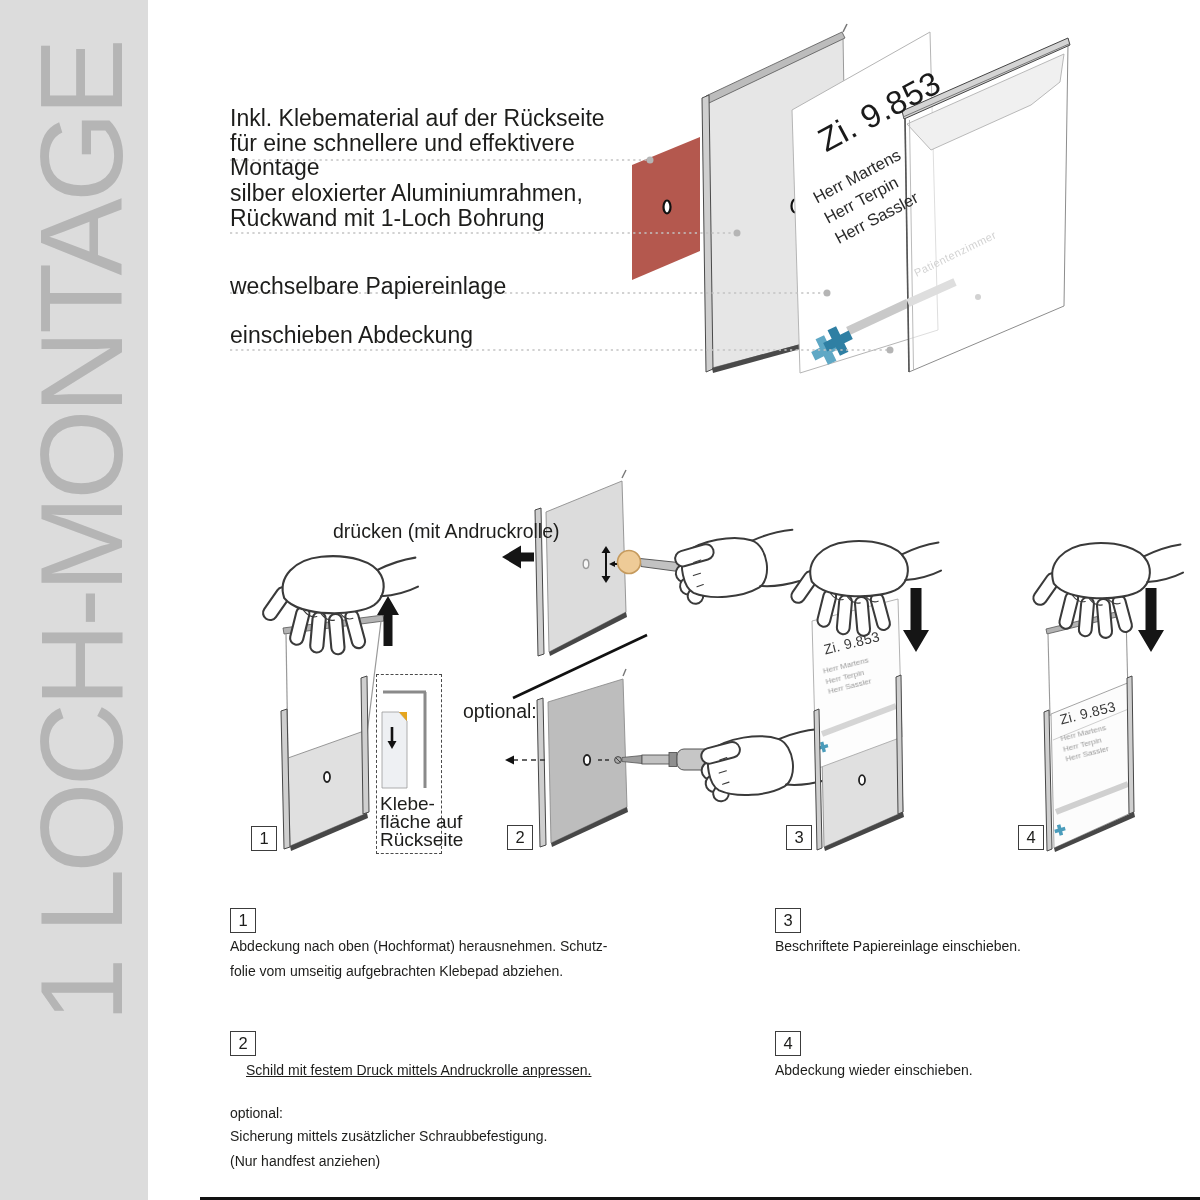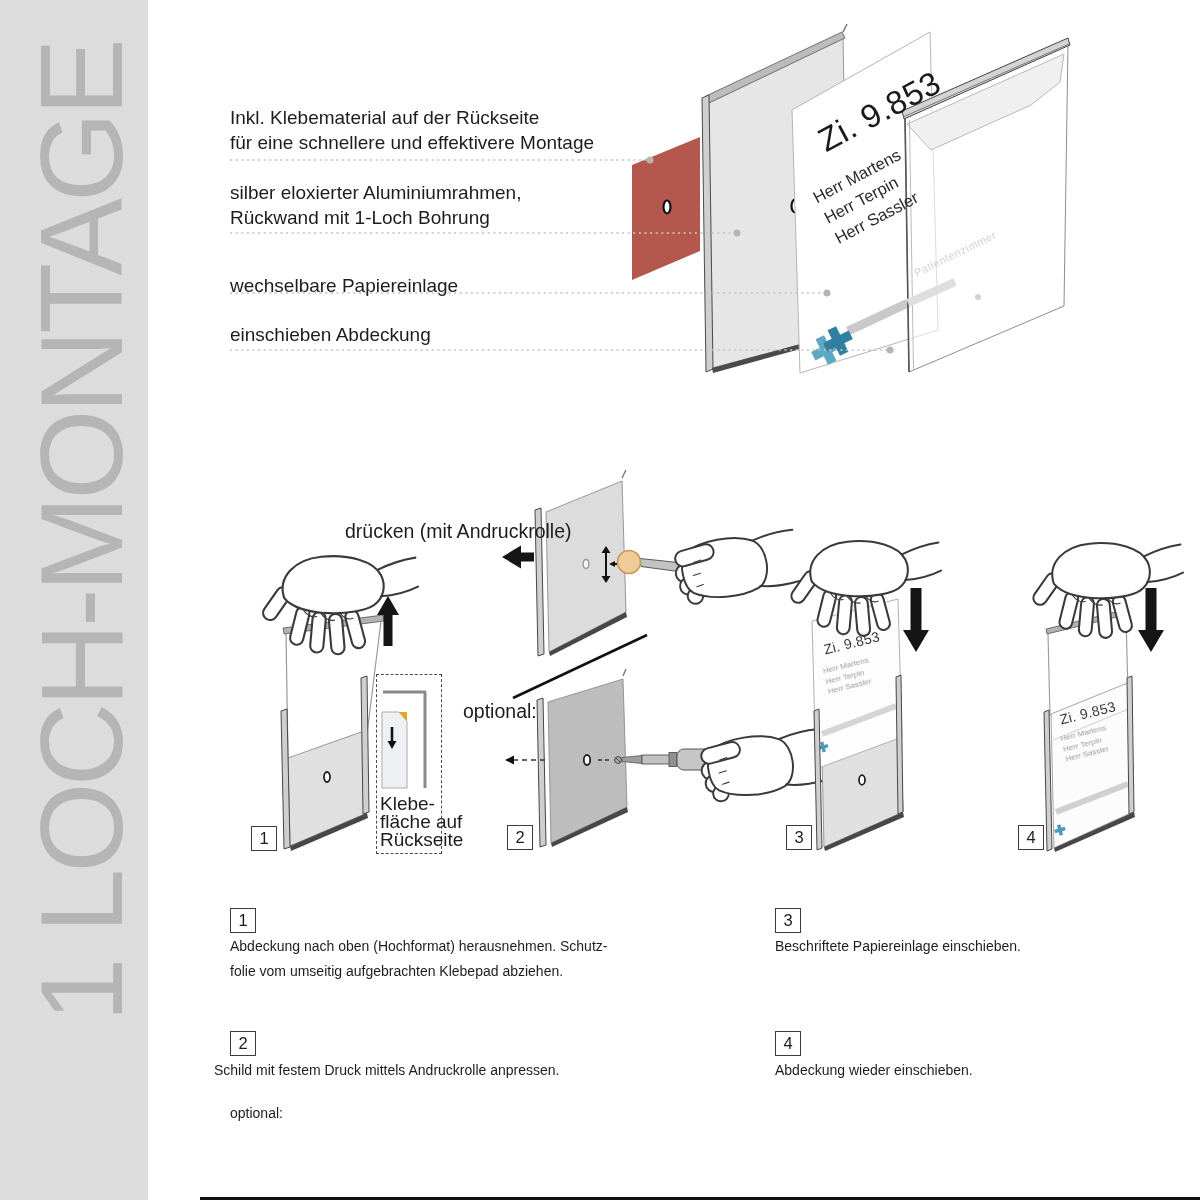--- a/index.html
+++ b/index.html
@@ -6,21 +6,21 @@
   body{font-family:"Liberation Sans", sans-serif;color:#1d1d1b;}
   .page{position:relative;width:1200px;height:1200px;overflow:hidden;background:#fff;}
   .abs{position:absolute;}
   .sidebar{position:absolute;left:0;top:0;width:148px;height:1200px;background:#dcdcdc;}
   .sidebar-title{
     position:absolute;left:24px;top:1022px;
     transform:rotate(-90deg);transform-origin:0 0;
     font-size:116px;line-height:116px;letter-spacing:-4px;
     color:#b5b5b5;white-space:nowrap;font-weight:400;
   }
-  .lbl{font-size:19px;line-height:24.5px;color:#1d1d1b;white-space:pre-line;width:420px;}
+  .lbl{font-size:23px;line-height:24.5px;color:#1d1d1b;white-space:pre-line;width:420px;}
   .note{font-size:19.5px;color:#1d1d1b;}
   .inset-note{font-size:19px;line-height:18px;white-space:pre-line;}
   .numbox{
     width:24px;height:23px;border:1.5px solid #3c3c3c;background:#fff;
     display:flex;align-items:center;justify-content:center;
     font-size:16.5px;color:#1d1d1b;
   }
   .instr{font-size:14px;line-height:25px;white-space:pre-line;width:500px;}
   .dashedbox{border:1.6px dashed #4a4a4a;background:transparent;}
   .sign-text{transform-origin:0 0;}
@@ -206,21 +206,21 @@
   <div class="abs sign-text" style="left:812px;top:126px;transform:rotate(-28deg);">
     <div class="room-big">Zi. 9.853</div>
     <div class="names-big" style="margin-top:16px;margin-left:-32px;">
       <div>Herr Martens</div>
       <div>Herr Terpin</div>
       <div>Herr Sassler</div>
     </div>
   </div>
   <div class="abs watermark" style="left:912px;top:268px;transform:rotate(-26deg);transform-origin:0 0;">Patientenzimmer</div>
 
-  <div class="abs note" style="left:333px;top:520px;margin-left:12px;">drücken (mit Andruckrolle)</div>
+  <div class="abs note" style="left:333px;top:520px;">drücken (mit Andruckrolle)</div>
   <div class="abs note" style="left:463px;top:700px;">optional:</div>
 
   <div class="abs dashedbox" style="left:376px;top:674px;width:64px;height:178px;"></div>
   <div class="abs inset-note" style="left:380px;top:795px;">Klebe-
 fläche auf
 Rückseite</div>
 
   <div class="abs numbox" style="left:251px;top:826px;">1</div>
   <div class="abs numbox" style="left:507px;top:825px;">2</div>
   <div class="abs numbox" style="left:786px;top:825px;">3</div>
@@ -242,23 +242,25 @@
       <div>Herr Terpin</div>
       <div>Herr Sassler</div>
     </div>
   </div>
 
   <div class="abs numbox" style="left:230px;top:908px;">1</div>
   <div class="abs instr" style="left:230px;top:934px;">Abdeckung nach oben (Hochformat) herausnehmen. Schutz-
 folie vom umseitig aufgebrachten Klebepad abziehen.</div>
 
   <div class="abs numbox" style="left:230px;top:1031px;">2</div>
-  <div class="abs instr" style="left:214px;top:1058px;">Schild mit festem Druck mittels Andruckrolle anpressen.</div>
+  <div class="abs instr" style="left:246px;top:1058px;text-decoration:underline;">Schild mit festem Druck mittels Andruckrolle anpressen.</div>
 
   <div class="abs instr" style="left:230px;top:1101px;">optional:</div>
+  <div class="abs instr" style="left:230px;top:1124px;">Sicherung mittels zusätzlicher Schraubbefestigung.
+(Nur handfest anziehen)</div>
 
   <div class="abs numbox" style="left:775px;top:908px;">3</div>
   <div class="abs instr" style="left:775px;top:934px;">Beschriftete Papiereinlage einschieben.</div>
 
   <div class="abs numbox" style="left:775px;top:1031px;">4</div>
   <div class="abs instr" style="left:775px;top:1058px;">Abdeckung wieder einschieben.</div>
 
   <div class="bottom-bar"></div>
 </div>
 

